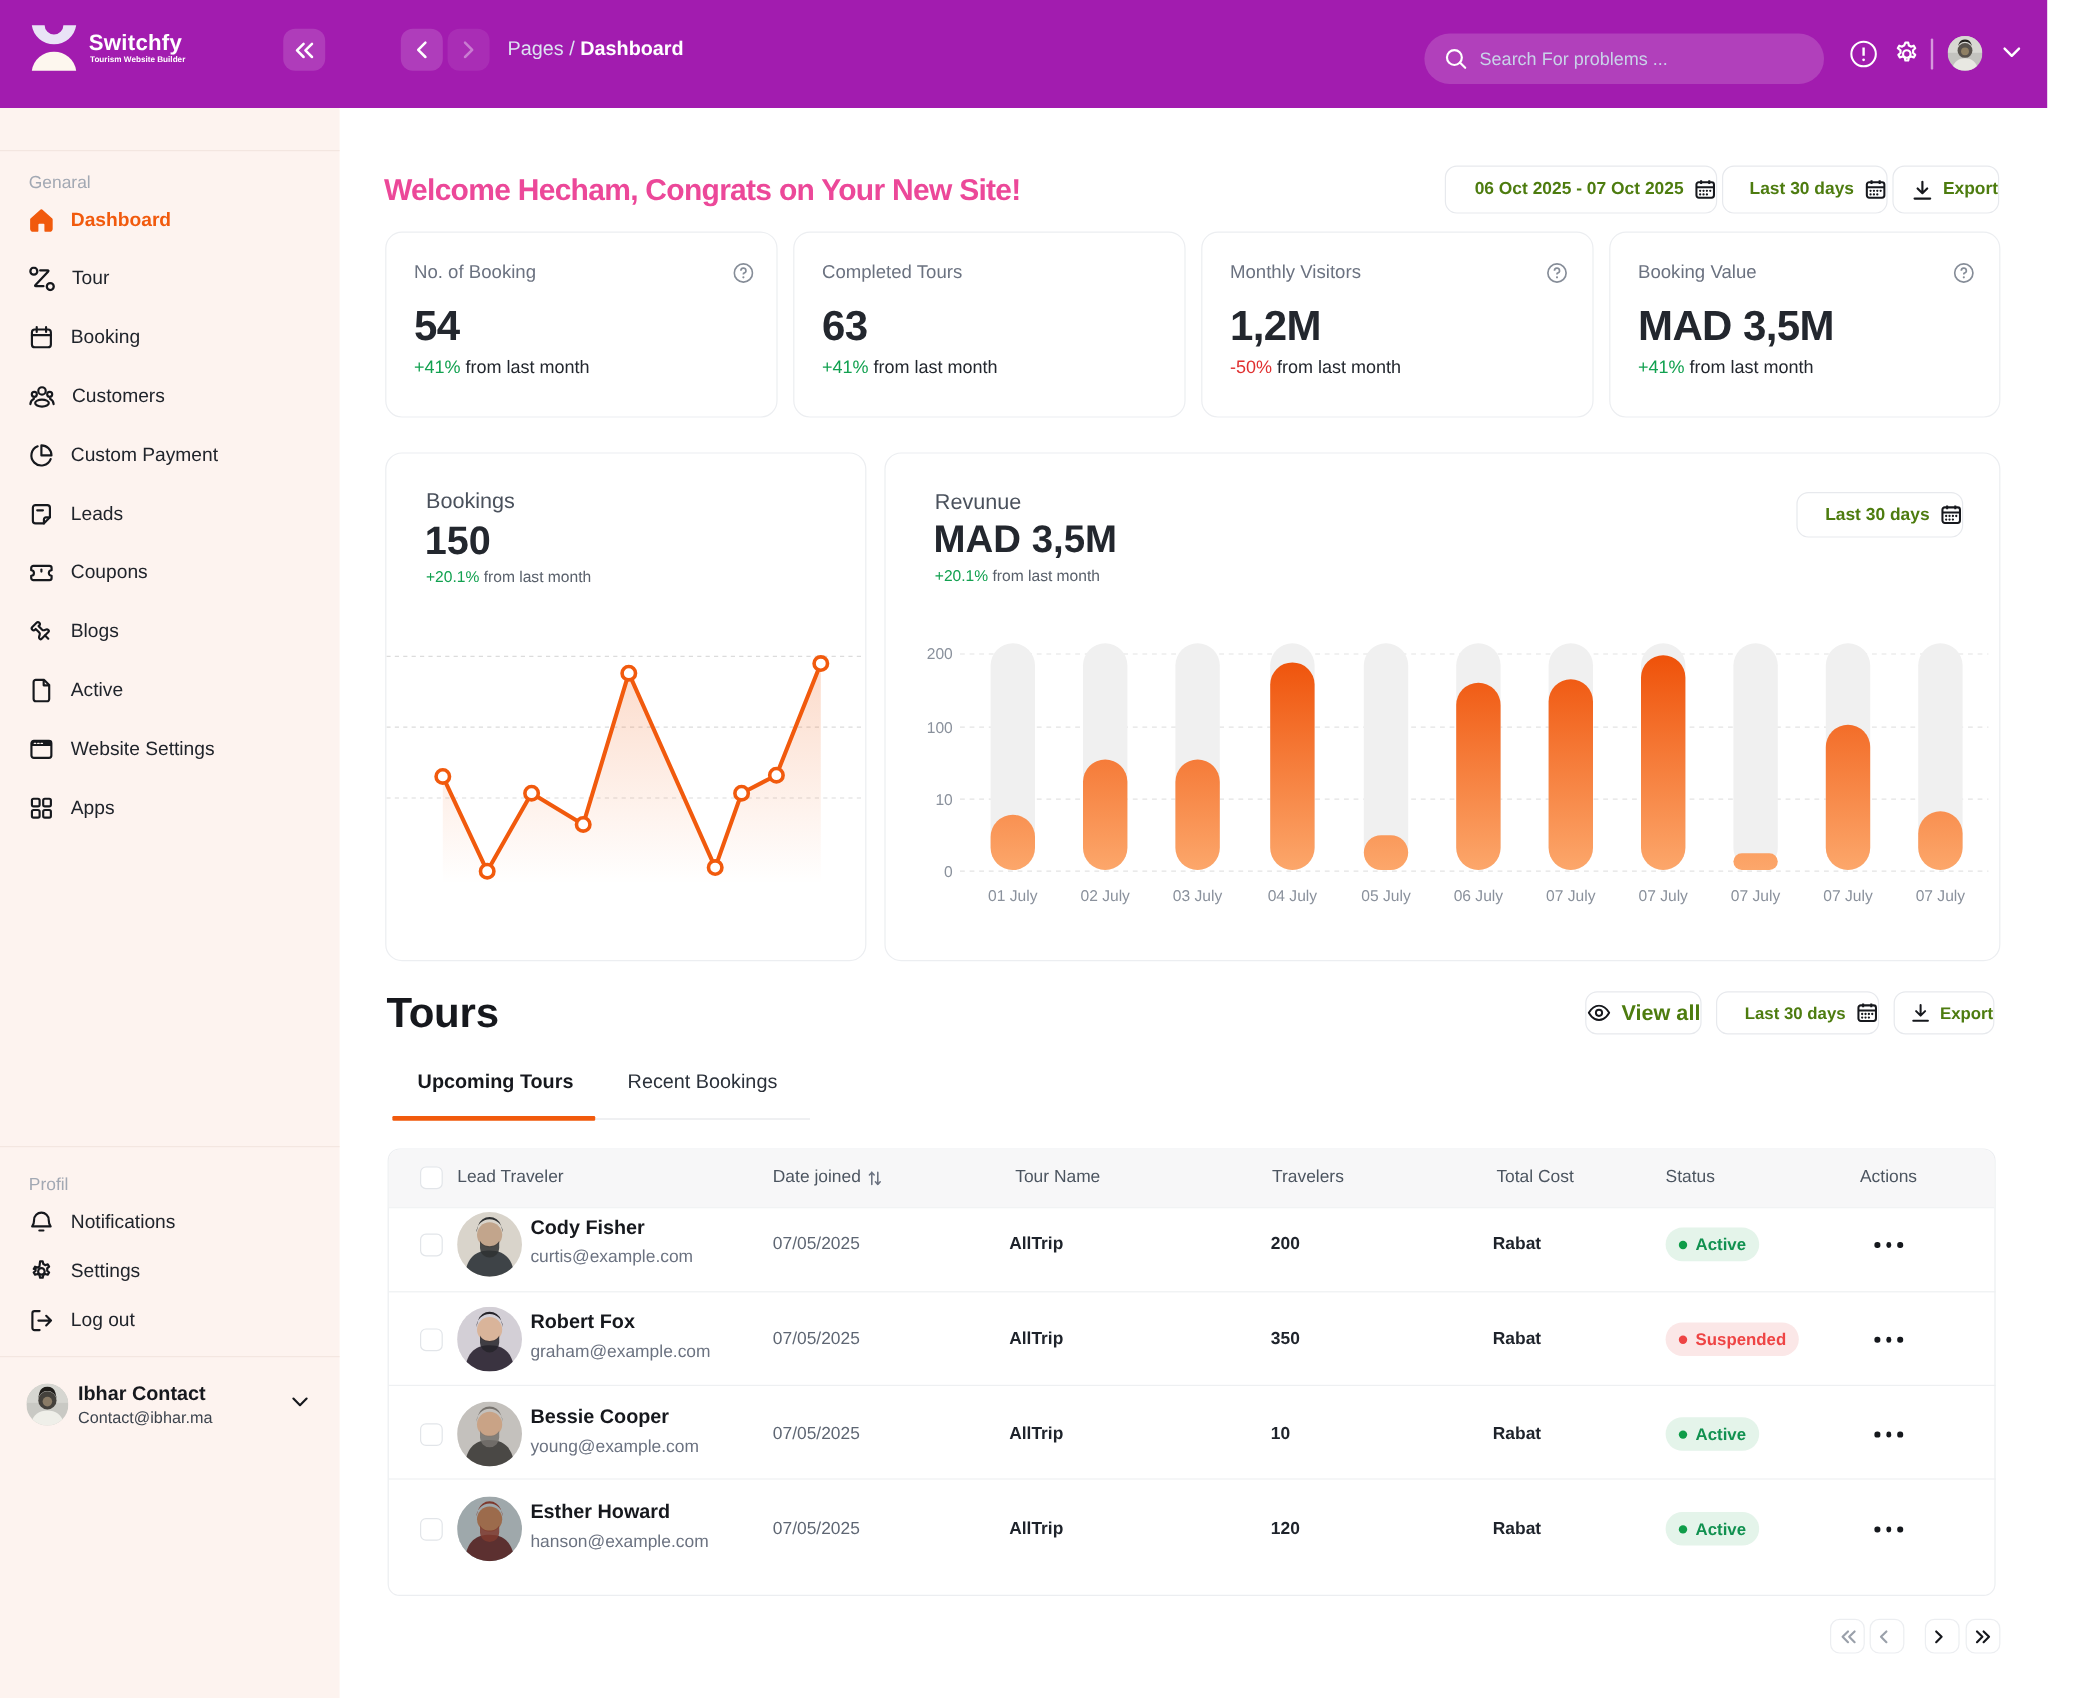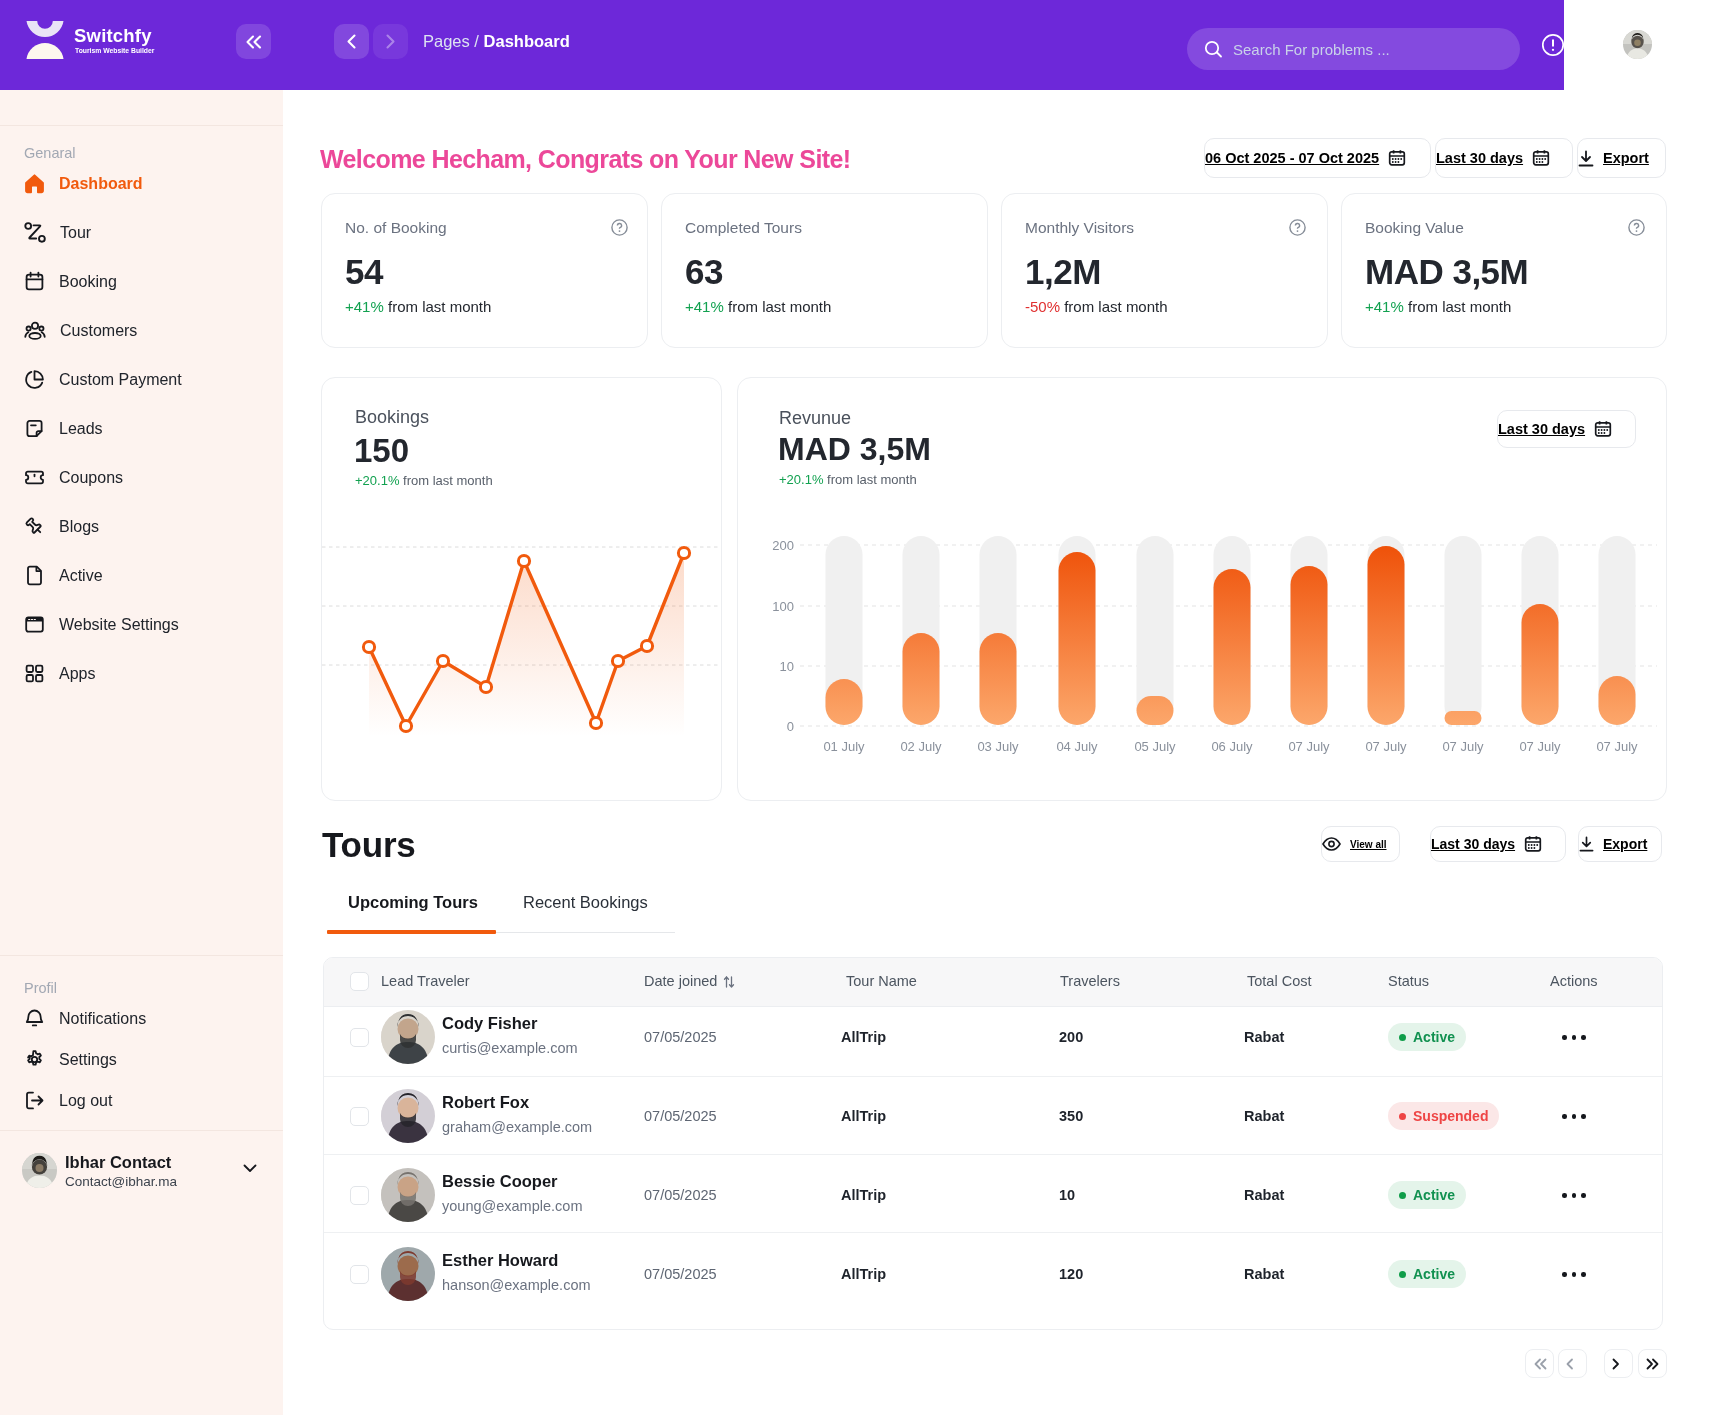--- a/index.html
+++ b/index.html
@@ -1,30 +1,30 @@
 <!DOCTYPE html>
 <html><head>
 <meta charset="utf-8">
 <style>
   * { margin:0; padding:0; box-sizing:border-box; }
   html,body { width:1728px; height:1415px; background:#fff; overflow:hidden;
     font-family:"Liberation Sans", sans-serif; }
   .abs { position:absolute; }
-  .topbar { position:absolute; left:0; top:0; width:1564px; height:90px; background:#6d28d9; }
+  .topbar { position:absolute; left:0; top:0; width:1706px; height:90px; background:#a21caf; }
   .chip { position:absolute; width:35px; height:35px; border-radius:10px; top:24px;
     display:flex; align-items:center; justify-content:center; }
   .sidebar { position:absolute; left:0; top:90px; width:283px; height:1325px; background:#FDF3EF; }
   .nav-item { position:absolute; left:24px; display:flex; align-items:center; gap:14px;
     font-size:16px; color:#20242B; }
   .nav-item svg { flex:0 0 auto; }
   .seclabel { position:absolute; left:24px; font-size:14.5px; color:#A2A8B3; }
   .sdiv { position:absolute; left:0; width:283px; height:1px; background:#F3E6E0; }
   .btn { position:absolute; background:#fff; border:1px solid #E7E9ED; border-radius:10px;
-    display:flex; align-items:center; justify-content:flex-start; gap:9px;
-    font-size:14.5px; font-weight:bold; color:#000000;text-decoration:underline; }
+    display:flex; align-items:center; justify-content:flex-end; gap:9px;
+    font-size:14.5px; font-weight:bold; color:#4d7c0f; }
   .card { position:absolute; background:#fff; border:1px solid #ECEEF1; border-radius:14px; }
   .ctitle { position:absolute; font-size:15.5px; color:#6B7280; }
   .cnum { position:absolute; font-size:35px; font-weight:bold; color:#23272E; letter-spacing:-.5px; }
   .cdelta { position:absolute; font-size:15px; color:#23272E; }
   .green { color:#12A150; }
   .red { color:#E03030; }
   .th { position:absolute; font-size:14.5px; color:#4C5560; top:973px; }
   .td-dark { position:absolute; font-size:14.5px; font-weight:bold; color:#1E232B; }
   .td-grey { position:absolute; font-size:14.5px; color:#5E6673; }
   .checkbox { position:absolute; width:19px; height:19px; border:1px solid #E2E5E9;
@@ -403,21 +403,21 @@
       <text x="495" y="374">06 July</text>
       <text x="572" y="374">07 July</text>
       <text x="649" y="374">07 July</text>
       <text x="726" y="374">07 July</text>
       <text x="803" y="374">07 July</text>
       <text x="880" y="374">07 July</text>
     </g>
 </svg>
 
 <div class="abs" style="left:322px;top:825px;font-size:35px;font-weight:bold;color:#16181D;letter-spacing:-.2px">Tours</div>
-<div class="btn" style="left:1321px;top:826px;width:79px;height:36px;font-size:10px">
+<div class="btn" style="left:1321px;top:826px;width:97px;height:36px;font-size:18px">
 <svg width="19" height="14" viewBox="0 0 19 14" fill="none" stroke="#16181D" stroke-width="1.6">
       <path d="M1 7 C3.5 2.7 6.3 1 9.5 1 S15.5 2.7 18 7 C15.5 11.3 12.7 13 9.5 13 S3.5 11.3 1 7 Z"></path>
       <circle cx="9.5" cy="7" r="2.6"></circle>
     </svg>
 <span>View all</span>
   </div>
 <div class="btn" style="left:1430px;top:826px;width:136px;height:36px;font-size:14px">
 <span>Last 30 days</span>
     <svg width="18" height="18" viewBox="0 0 18 18" fill="none" stroke="#16181D" stroke-width="1.7">
       <rect x="1.7" y="2.8" width="14.6" height="13" rx="2"></rect>

